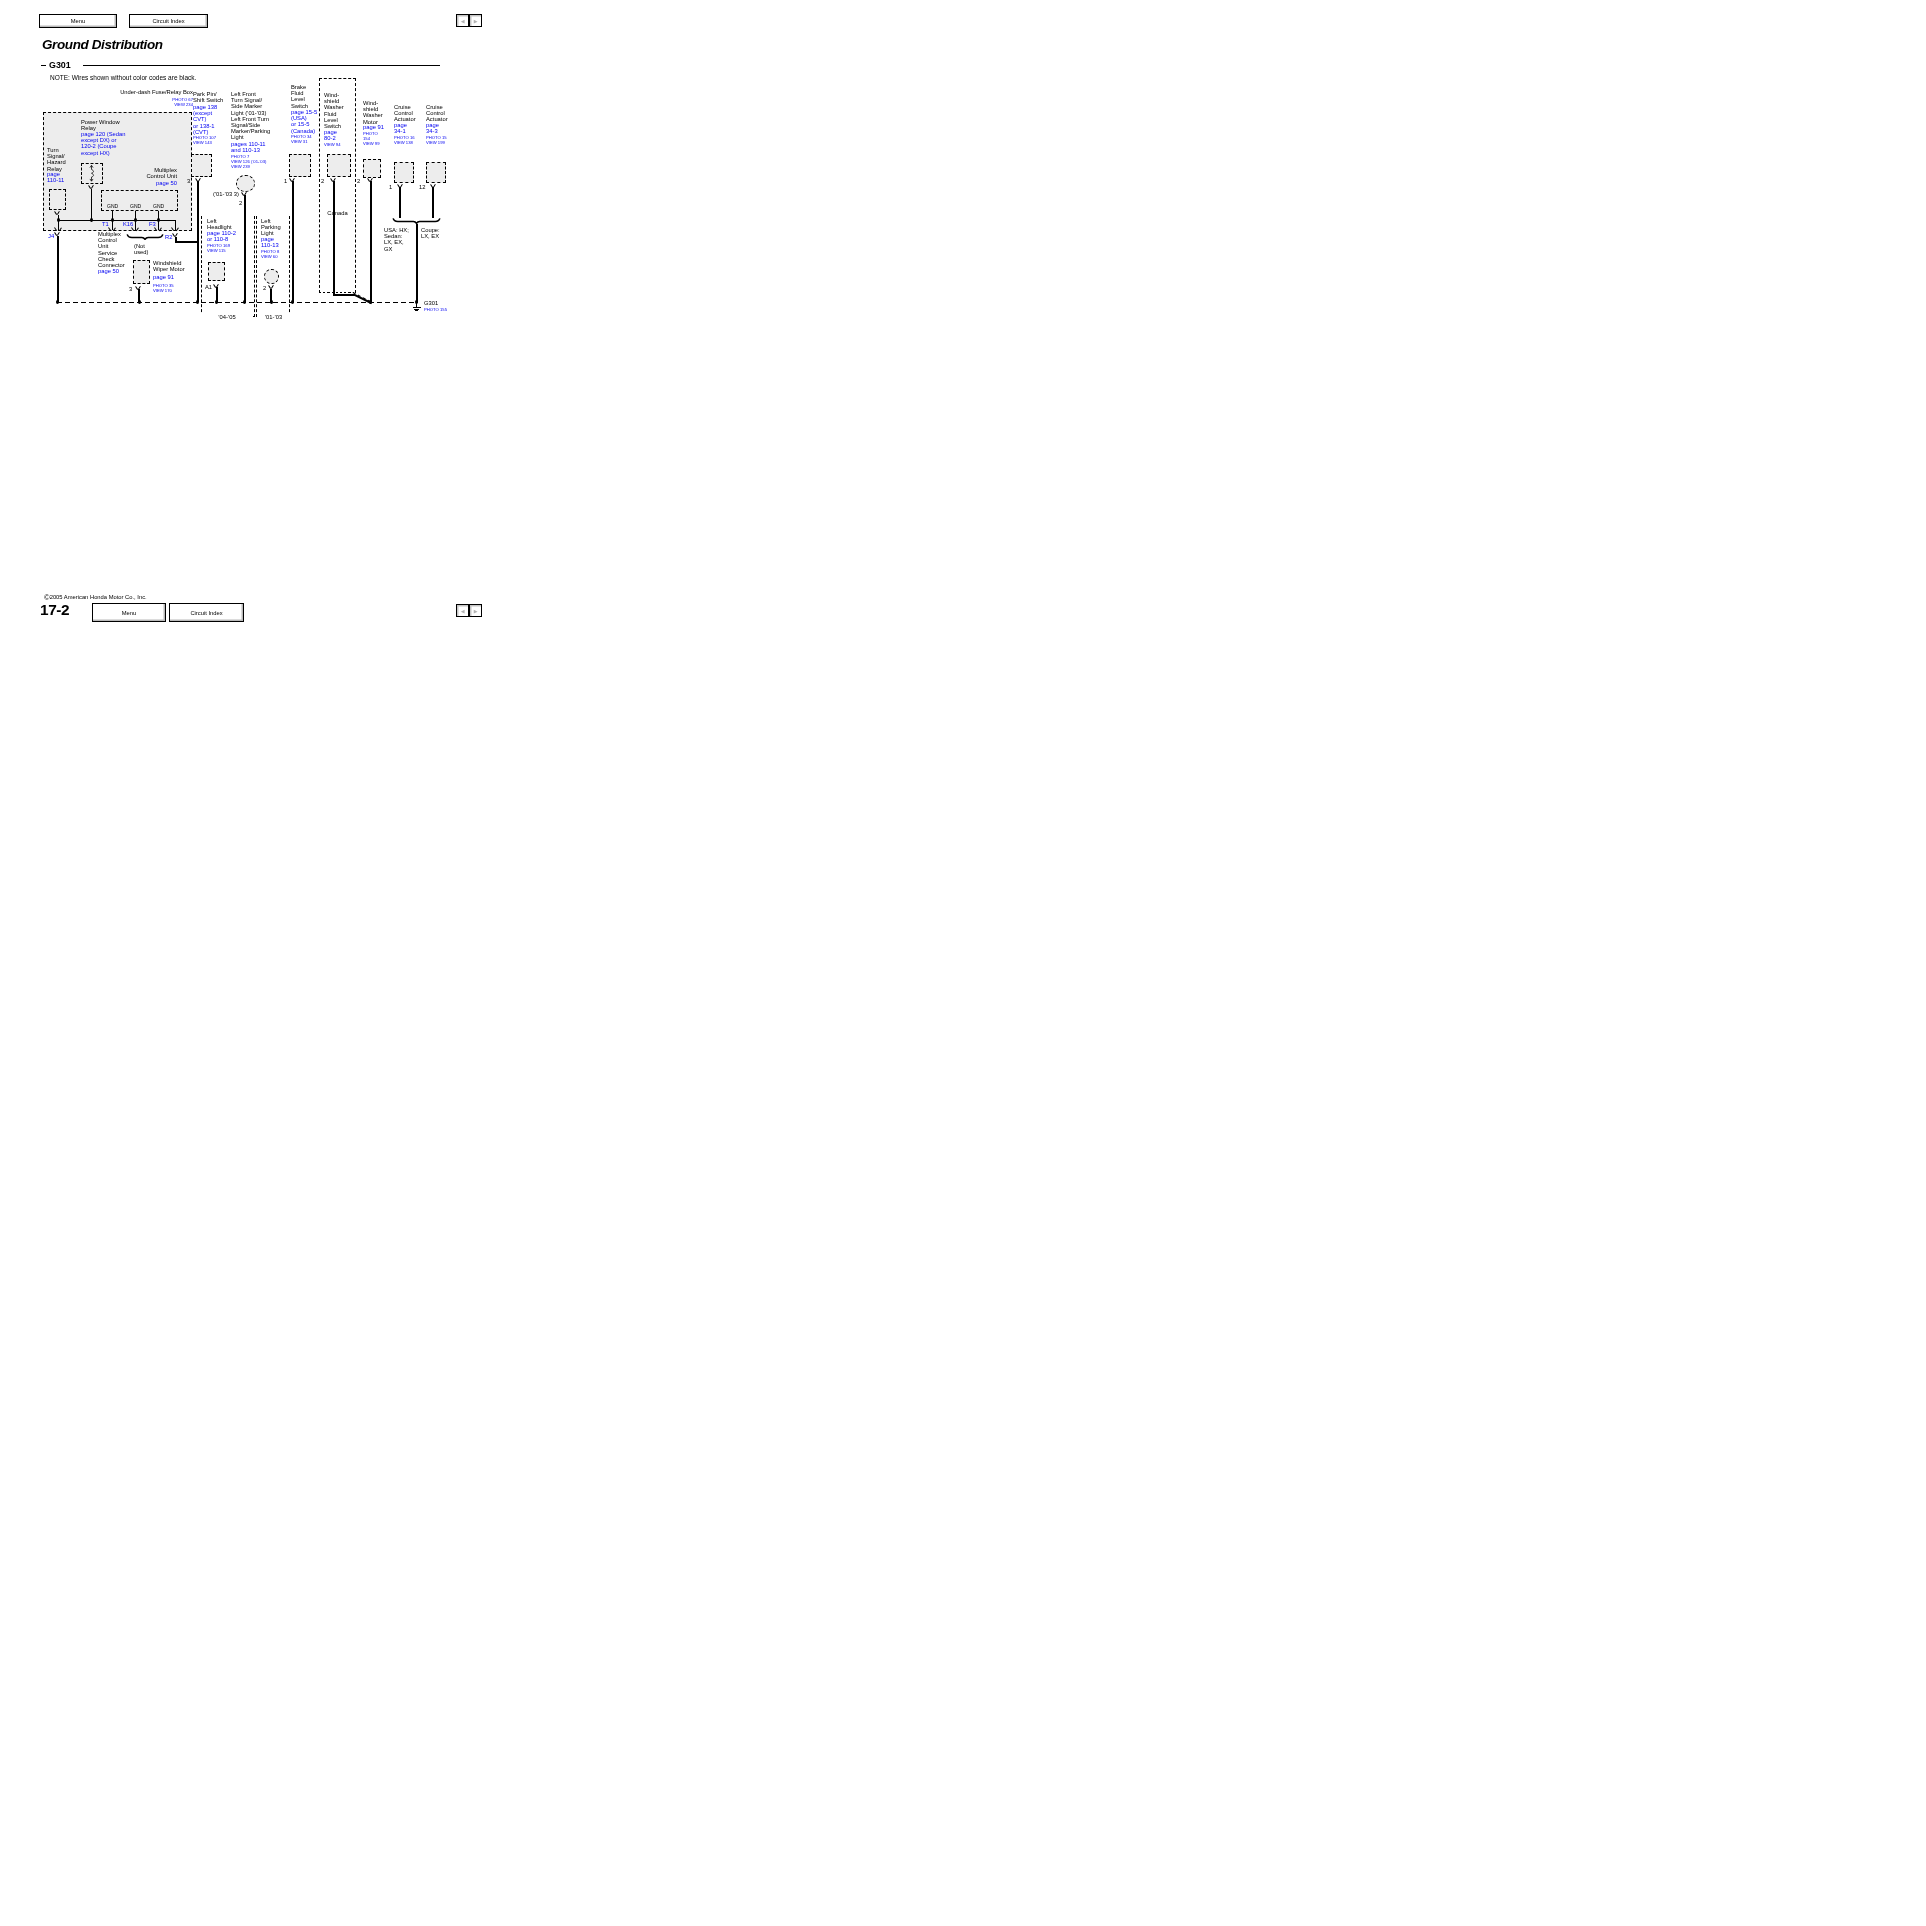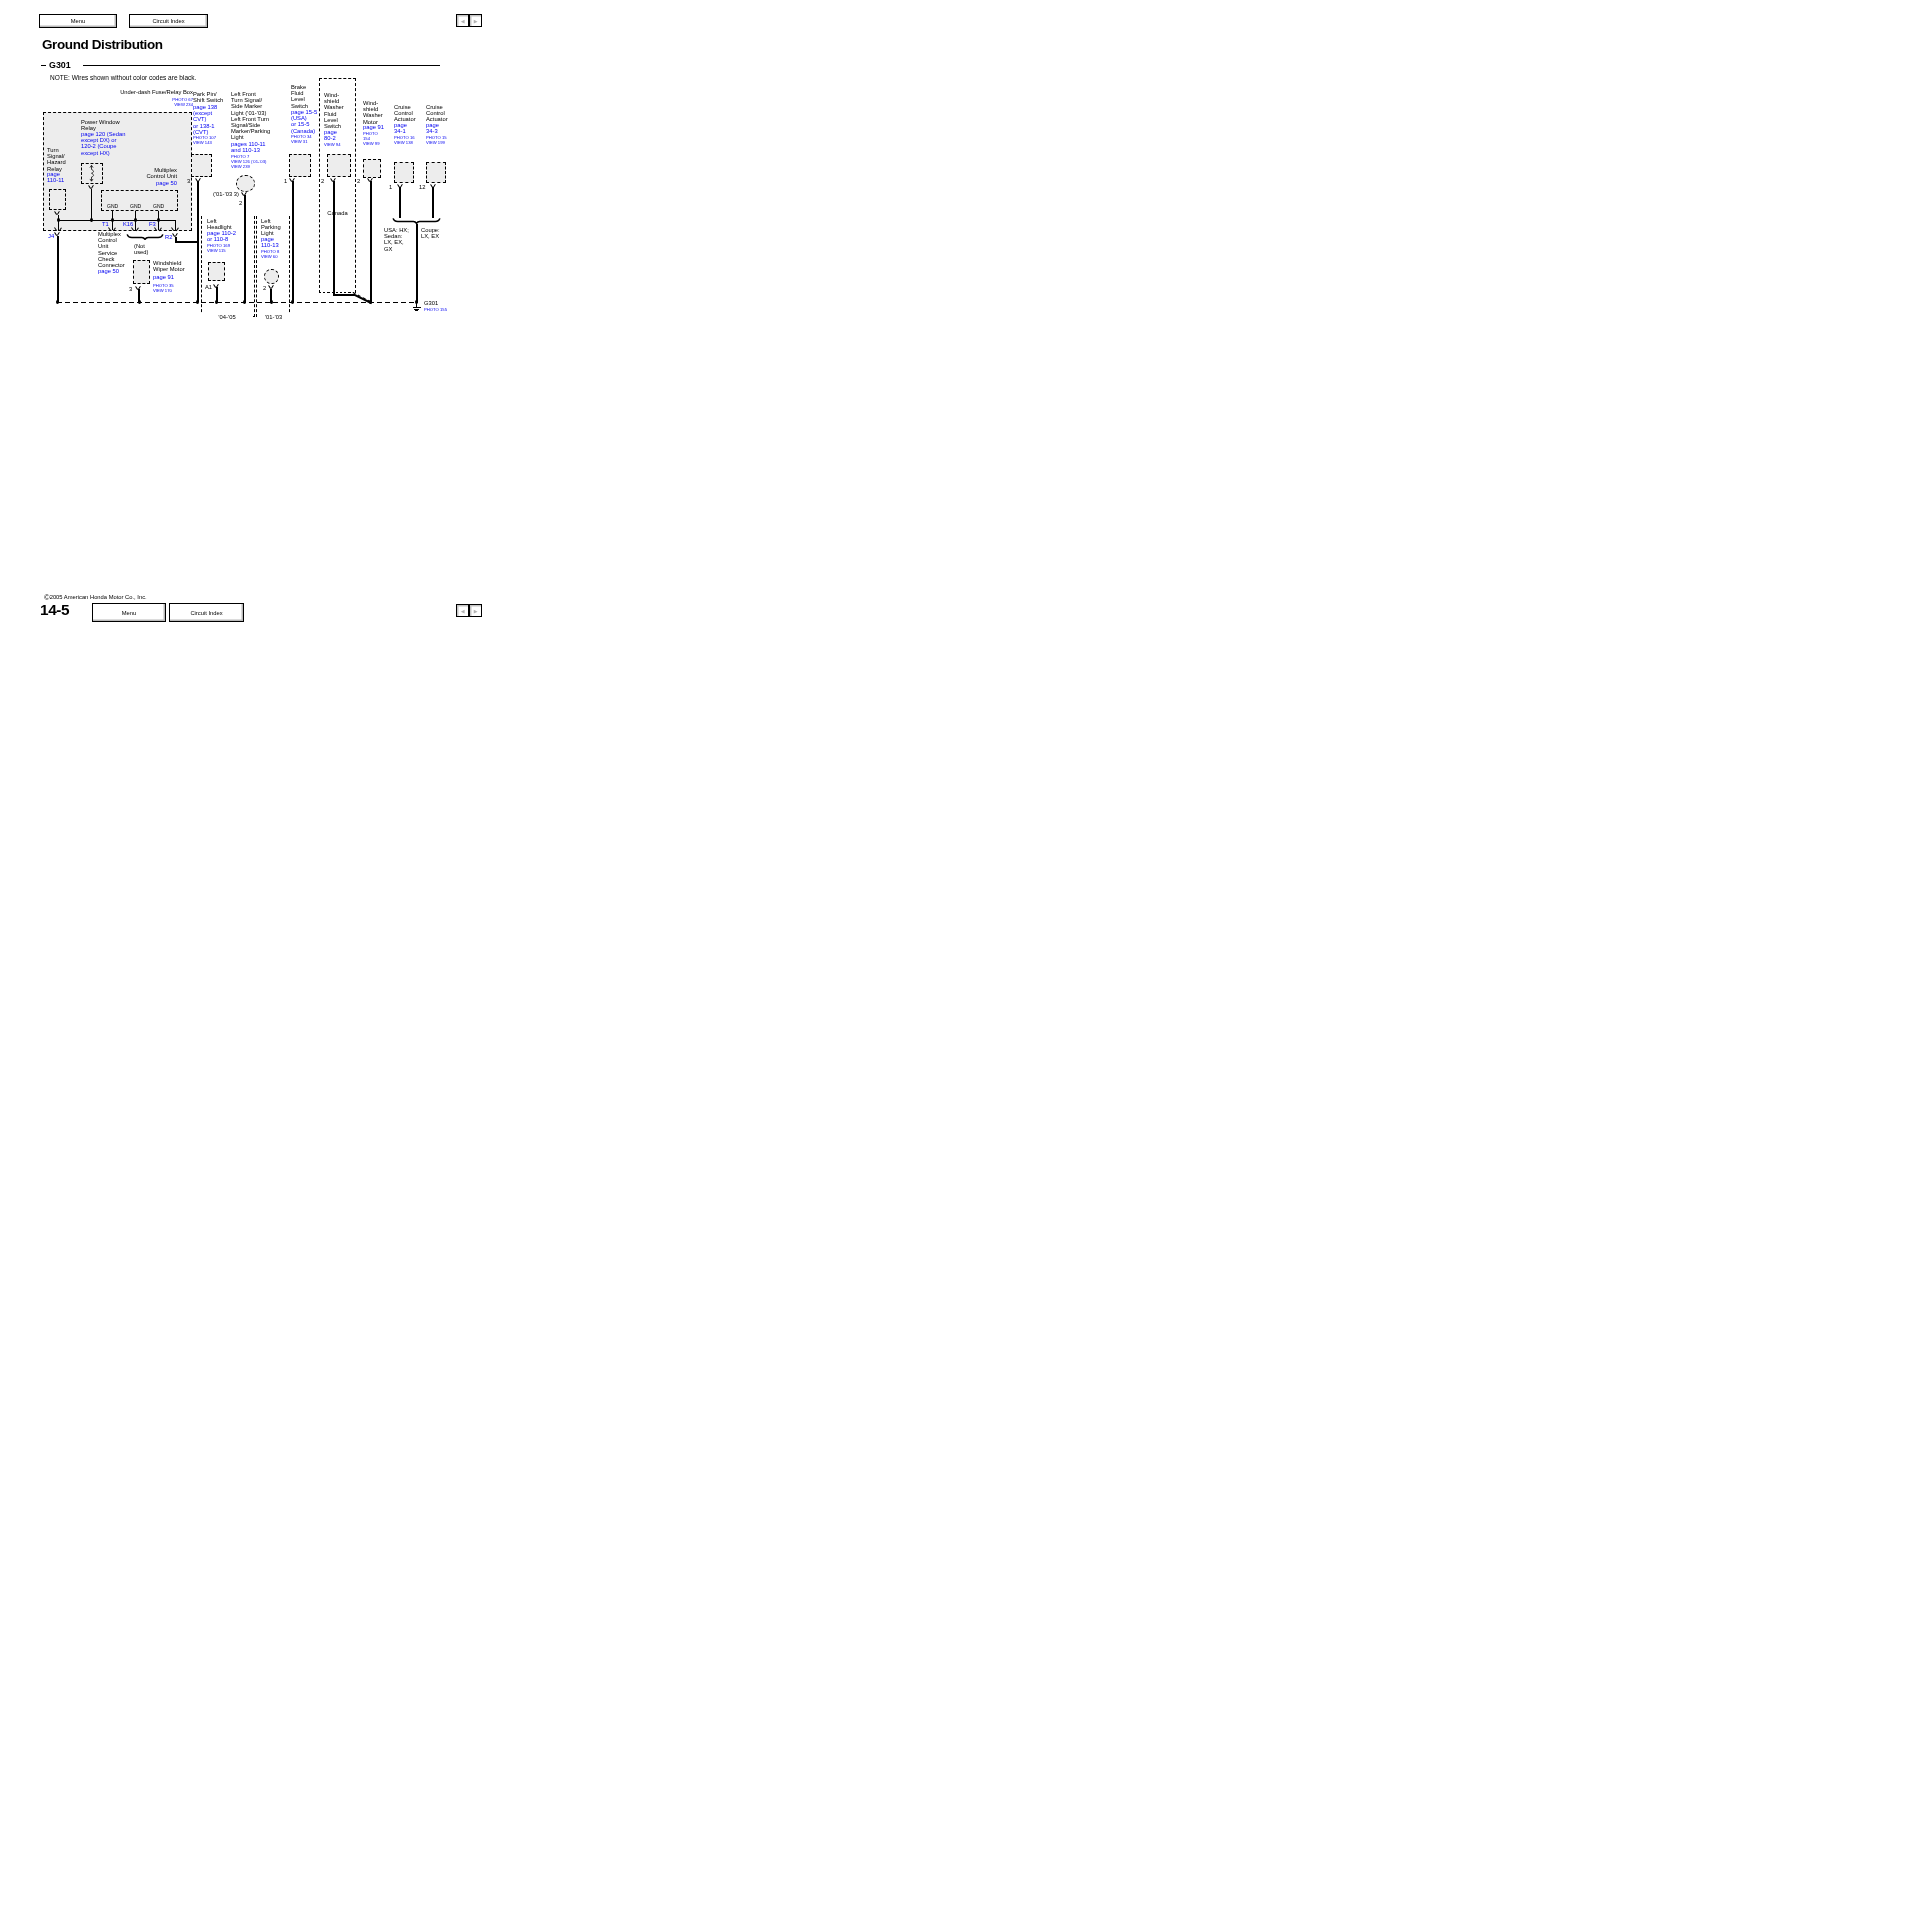--- a/index.html
+++ b/index.html
@@ -6,21 +6,21 @@
   #page{position:relative;width:491px;height:636px;background:#fff;
         font-family:"Liberation Sans",sans-serif;color:#000;overflow:hidden;}
   .abs{position:absolute;}
   
   .btn{position:absolute;border:1.2px solid #000;background:#fff;display:flex;align-items:center;justify-content:center;
        font-size:5.8px;box-shadow:inset -1.5px -1.5px 0 #b9b9b9;cursor:pointer;}
   .navbtn{position:absolute;width:11.2px;height:11.2px;border:1.2px solid #000;background:#fff;
           box-shadow:inset 1.5px 1.5px 0 #c6c6c6;display:flex;align-items:center;justify-content:center;
           color:#b3b3b3;font-size:5px;cursor:pointer;}
   
-  .title{position:absolute;font-size:13.5px;font-weight:bold;letter-spacing:-0.4px;}
+  .title{position:absolute;font-size:13.5px;font-weight:bold;letter-spacing:-0.4px;font-style:italic;}
   .g301{position:absolute;font-size:8.9px;font-weight:bold;}
   .rule{position:absolute;background:#000;}
   .note{position:absolute;font-size:6.5px;}
   
   .lbl{position:absolute;font-size:5.8px;line-height:6.2px;white-space:pre-line;}
   .ref{position:absolute;font-size:5.8px;line-height:6.2px;white-space:pre-line;color:#0000f2;}
   .sref{position:absolute;font-size:4.2px;line-height:5px;white-space:pre-line;color:#0000f2;}
   .pin{position:absolute;font-size:5.8px;}
   .right{text-align:right;}
   .center{text-align:center;}
@@ -321,21 +321,21 @@
   <div class="gnd-sym abs" style="left:411px;top:302px;width:10.8px;height:10px;">
     <div style="left:5px;top:0;width:1.2px;height:4.6px;"></div>
     <div style="left:1.5px;top:4.6px;width:8px;height:1.2px;"></div>
     <div style="left:3.1px;top:6.5px;width:5px;height:1px;"></div>
     <div style="left:4.2px;top:8px;width:2.7px;height:0.8px;"></div>
   </div>
   <div class="lbl" style="left:424px;top:300px;">G301</div>
   <div class="sref" style="left:424px;top:307px;">PHOTO 155</div>
 
   <div class="abs" style="left:44px;top:593px;font-size:5.8px;"><span style="font-size:7.7px;vertical-align:-0.8px;">©</span><span>2005 American Honda Motor Co., Inc.</span></div>
-  <div class="abs" style="left:40px;top:601px;font-size:15.4px;font-weight:bold;letter-spacing:-0.4px;">14-5</div>
+  <div class="abs" style="left:40px;top:601px;font-size:15.4px;font-weight:bold;letter-spacing:-0.4px;">17-2</div>
   <div class="btn" style="left:92px;top:603px;width:72px;height:17px;">
       <span>Menu</span>
     </div>
   <div class="btn" style="left:169px;top:603px;width:73px;height:17px;">
       <span>Circuit Index</span>
     </div>
   <div class="navbtn" style="left:456px;top:604px;">
       <span>◀</span>
     </div>
   <div class="navbtn" style="left:469px;top:604px;">

